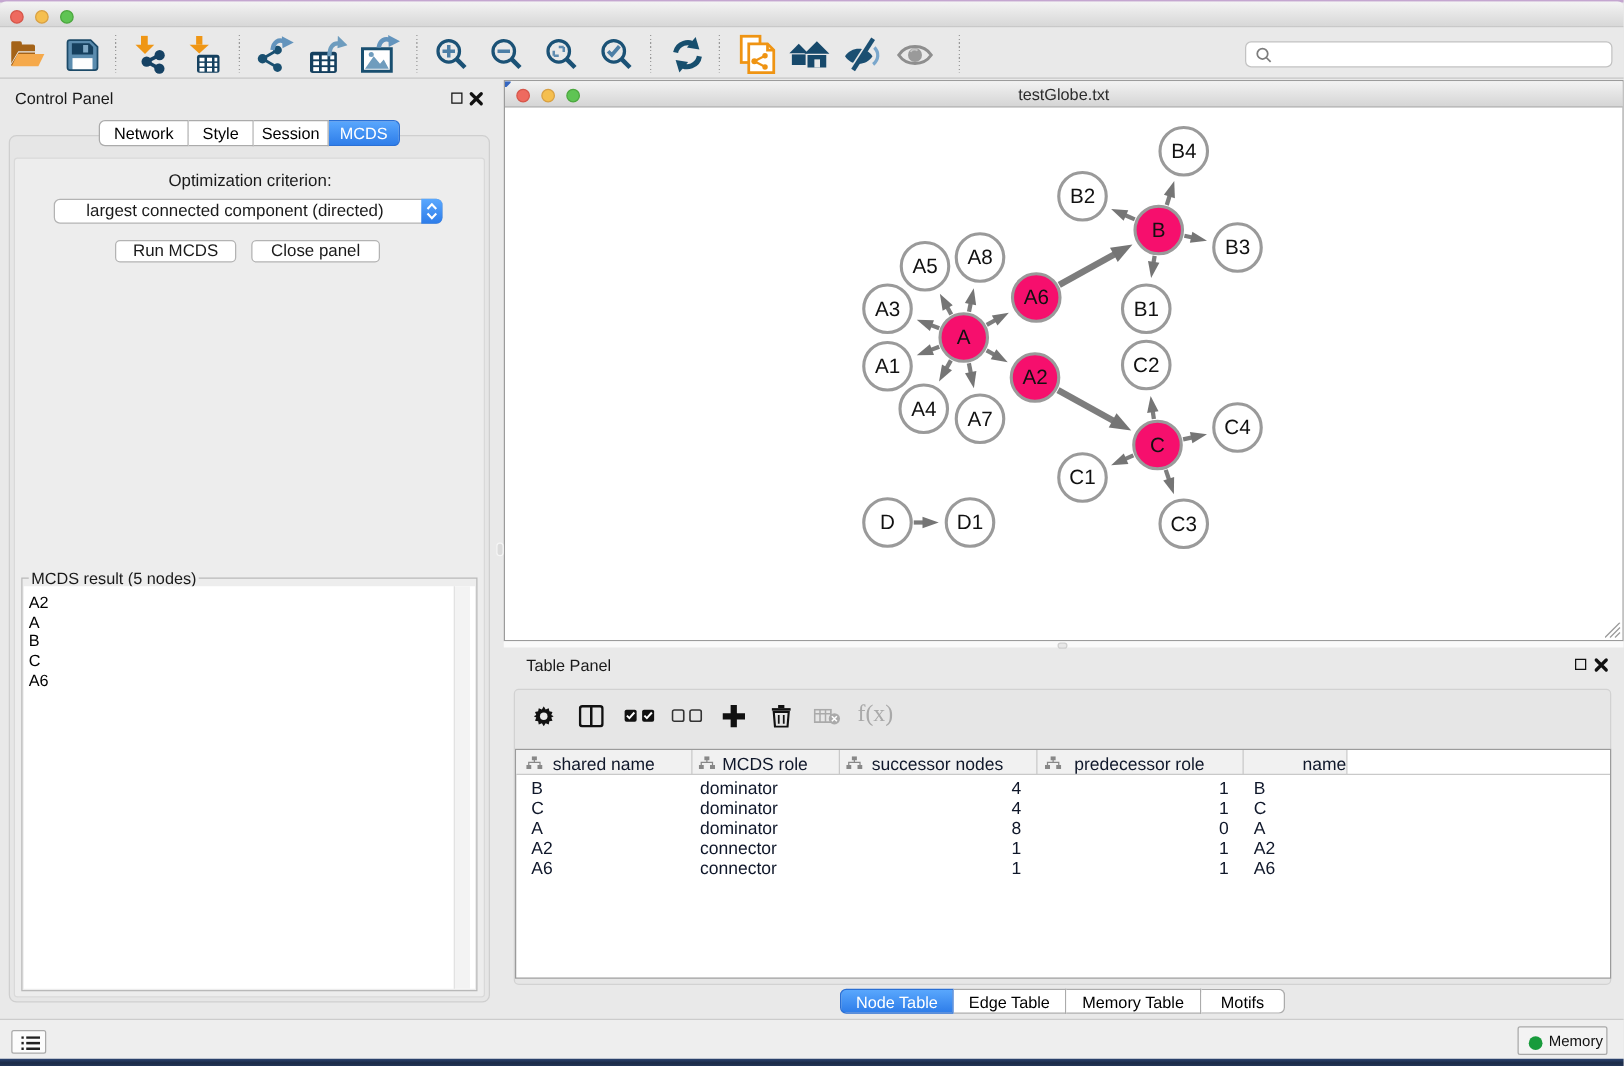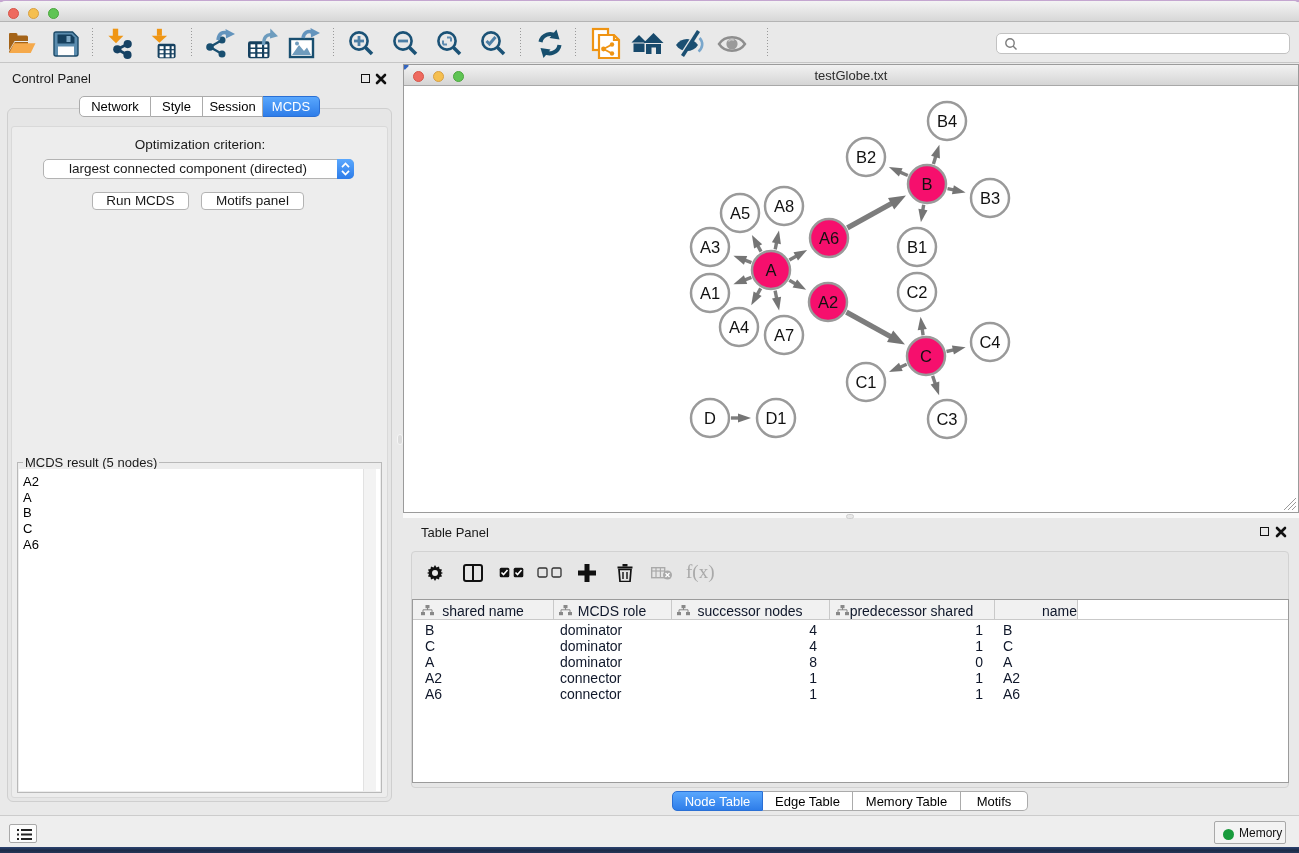--- a/index.html
+++ b/index.html
@@ -191,21 +191,21 @@
 <div class="abs" style="left:0px;top:137px;width:400px;text-align:center;font-size:13.5px;color:#1a1a1a">Optimization criterion:</div>
 <div class="abs" style="left:43px;top:159px;width:311px;height:20px;background:#fff;border:1px solid #b3b3b3;border-radius:5px;font-size:13.5px;line-height:18px;color:#1a1a1a;padding-left:25px">largest connected component (directed)
  <div style="position:absolute;right:-1px;top:-1px;width:17px;height:20px;background:linear-gradient(#5aa8fe,#2d7ce9);border-radius:0 5px 5px 0">
   <svg width="11" height="14" style="position:absolute;left:3px;top:3px" viewBox="0 0 11 14">
    <path d="M2 5.2 L5.5 1.5 L9 5.2" fill="none" stroke="#fff" stroke-width="1.7"></path>
    <path d="M2 8.8 L5.5 12.5 L9 8.8" fill="none" stroke="#fff" stroke-width="1.7"></path>
   </svg>
  </div>
 </div>
 <div class="abs" style="left:92px;top:192px;width:97px;height:18px;background:#fff;border:1px solid #b3b3b3;border-radius:4px;font-size:13.5px;line-height:16px;text-align:center;color:#1a1a1a">Run MCDS</div>
-<div class="abs" style="left:201px;top:192px;width:103px;height:18px;background:#fff;border:1px solid #b3b3b3;border-radius:4px;font-size:13.5px;line-height:16px;text-align:center;color:#1a1a1a">Motifs panel</div>
+<div class="abs" style="left:201px;top:192px;width:103px;height:18px;background:#fff;border:1px solid #b3b3b3;border-radius:4px;font-size:13.5px;line-height:16px;text-align:center;color:#1a1a1a">Close panel</div>
 
 <div class="abs" style="left:17px;top:462px;width:365px;height:331px;border:1px solid #b9b9b9"></div>
 <div class="abs" style="left:23px;top:455px;background:#ededed;padding:0 2px;font-size:13px;color:#1a1a1a">MCDS result (5 nodes)</div>
 <div class="abs" style="left:19px;top:469px;width:361px;height:322px;background:#fff;font-size:13px;color:#000;line-height:15.7px;padding:5px 0 0 4px">A2<br>A<br>B<br>C<br>A6</div>
 <div class="abs" style="left:363px;top:469px;width:13px;height:322px;background:#f3f3f3;border-left:1px solid #e2e2e2"></div>
 
 <div class="abs" style="left:403px;top:64px;width:896px;height:449px;background:#fff;border:1px solid #9b9b9b">
  <div style="position:absolute;left:0;top:0;right:0;height:21px;background:linear-gradient(#f2f2f2,#d5d5d5);border-bottom:1px solid #a8a8a8">
   <div class="light" style="left:9px;top:6px;background:#ee6a5f;border:1px solid #d65549"></div>
   <div class="light" style="left:29px;top:6px;background:#f5bf4f;border:1px solid #d8a043"></div>
@@ -361,21 +361,21 @@
  <div style="position:absolute;left:0;top:0;width:664px;height:20px;background:#f1f1f1;border-bottom:1px solid #c9c9c9"></div>
  <div style="position:absolute;left:664px;top:0;width:211px;height:20px;border-bottom:1px solid #c9c9c9"></div>
  <div style="position:absolute;left:140px;top:0;height:20px;border-left:1px solid #c9c9c9"></div>
  <div style="position:absolute;left:258px;top:0;height:20px;border-left:1px solid #c9c9c9"></div>
  <div style="position:absolute;left:416px;top:0;height:20px;border-left:1px solid #c9c9c9"></div>
  <div style="position:absolute;left:581px;top:0;height:20px;border-left:1px solid #c9c9c9"></div>
  <div style="position:absolute;left:664px;top:0;height:20px;border-left:1px solid #c9c9c9"></div>
  <div style="position:absolute;left:0px;top:3px;width:140px;text-align:center">shared name</div>
  <div style="position:absolute;left:140px;top:3px;width:118px;text-align:center">MCDS role</div>
  <div style="position:absolute;left:258px;top:3px;width:158px;text-align:center">successor nodes</div>
- <div style="position:absolute;left:416px;top:3px;width:165px;text-align:center">predecessor shared</div>
+ <div style="position:absolute;left:416px;top:3px;width:165px;text-align:center">predecessor role</div>
  <div style="position:absolute;left:581px;top:3px;width:83px;text-align:right">name</div>
  <svg class="abs" style="left:8px;top:5px" width="13" height="11" viewBox="0 0 13 11">
       <g fill="#888">
         <rect x="4.5" y="0" width="4" height="3.2"></rect>
         <rect x="0" y="7" width="4" height="3.2"></rect>
         <rect x="9" y="7" width="4" height="3.2"></rect>
       </g>
       <path d="M2 7 L2 4.8 L11 4.8 L11 7 M6.5 3 L6.5 5" stroke="#888" fill="none" stroke-width="1"></path>
     </svg>
  <svg class="abs" style="left:146px;top:5px" width="13" height="11" viewBox="0 0 13 11">

